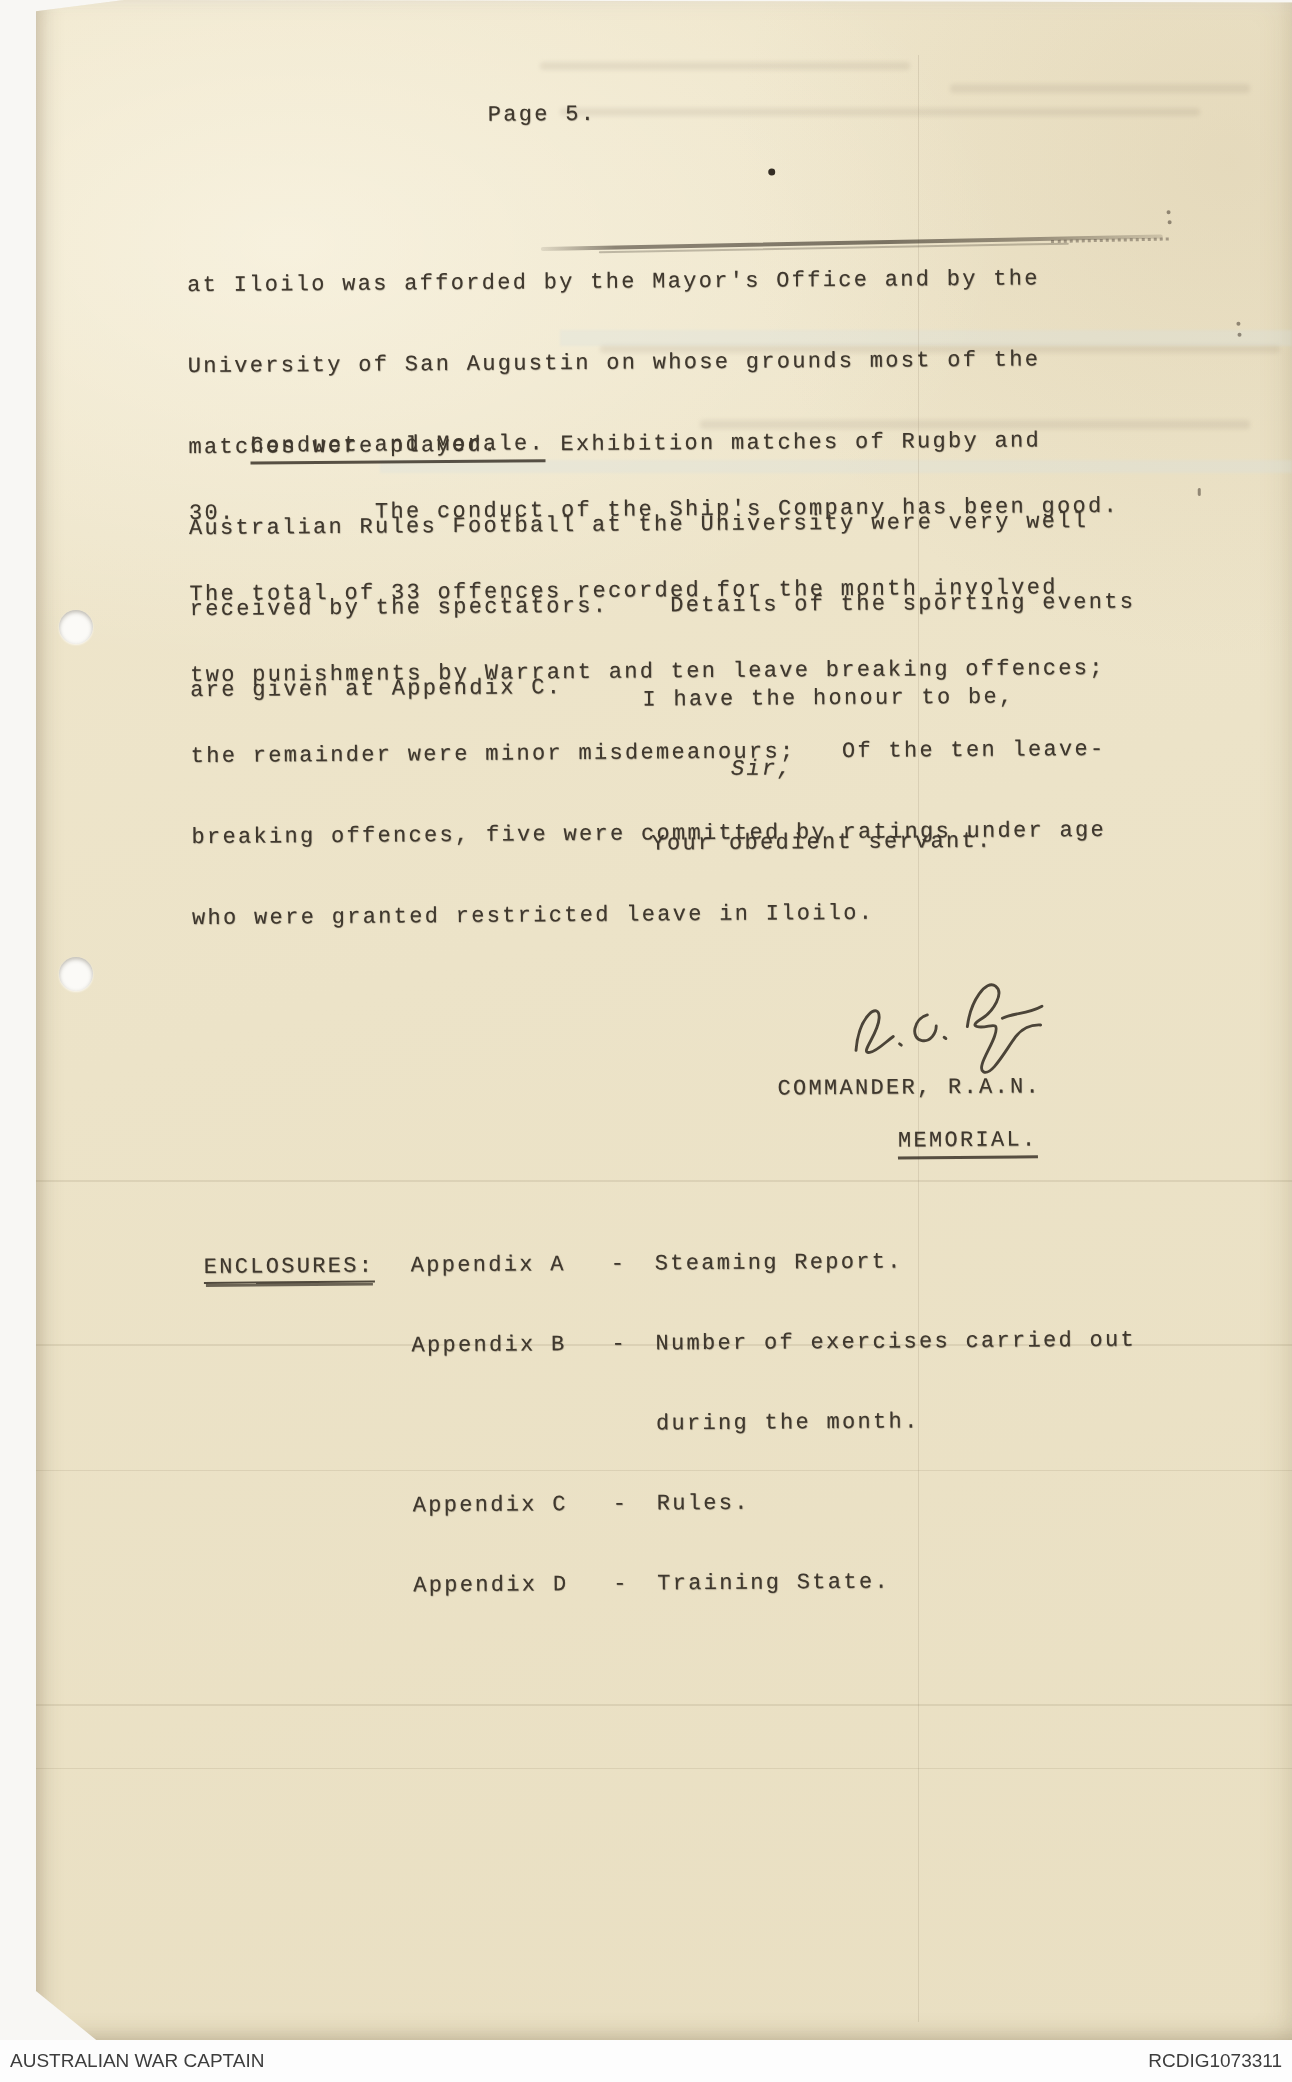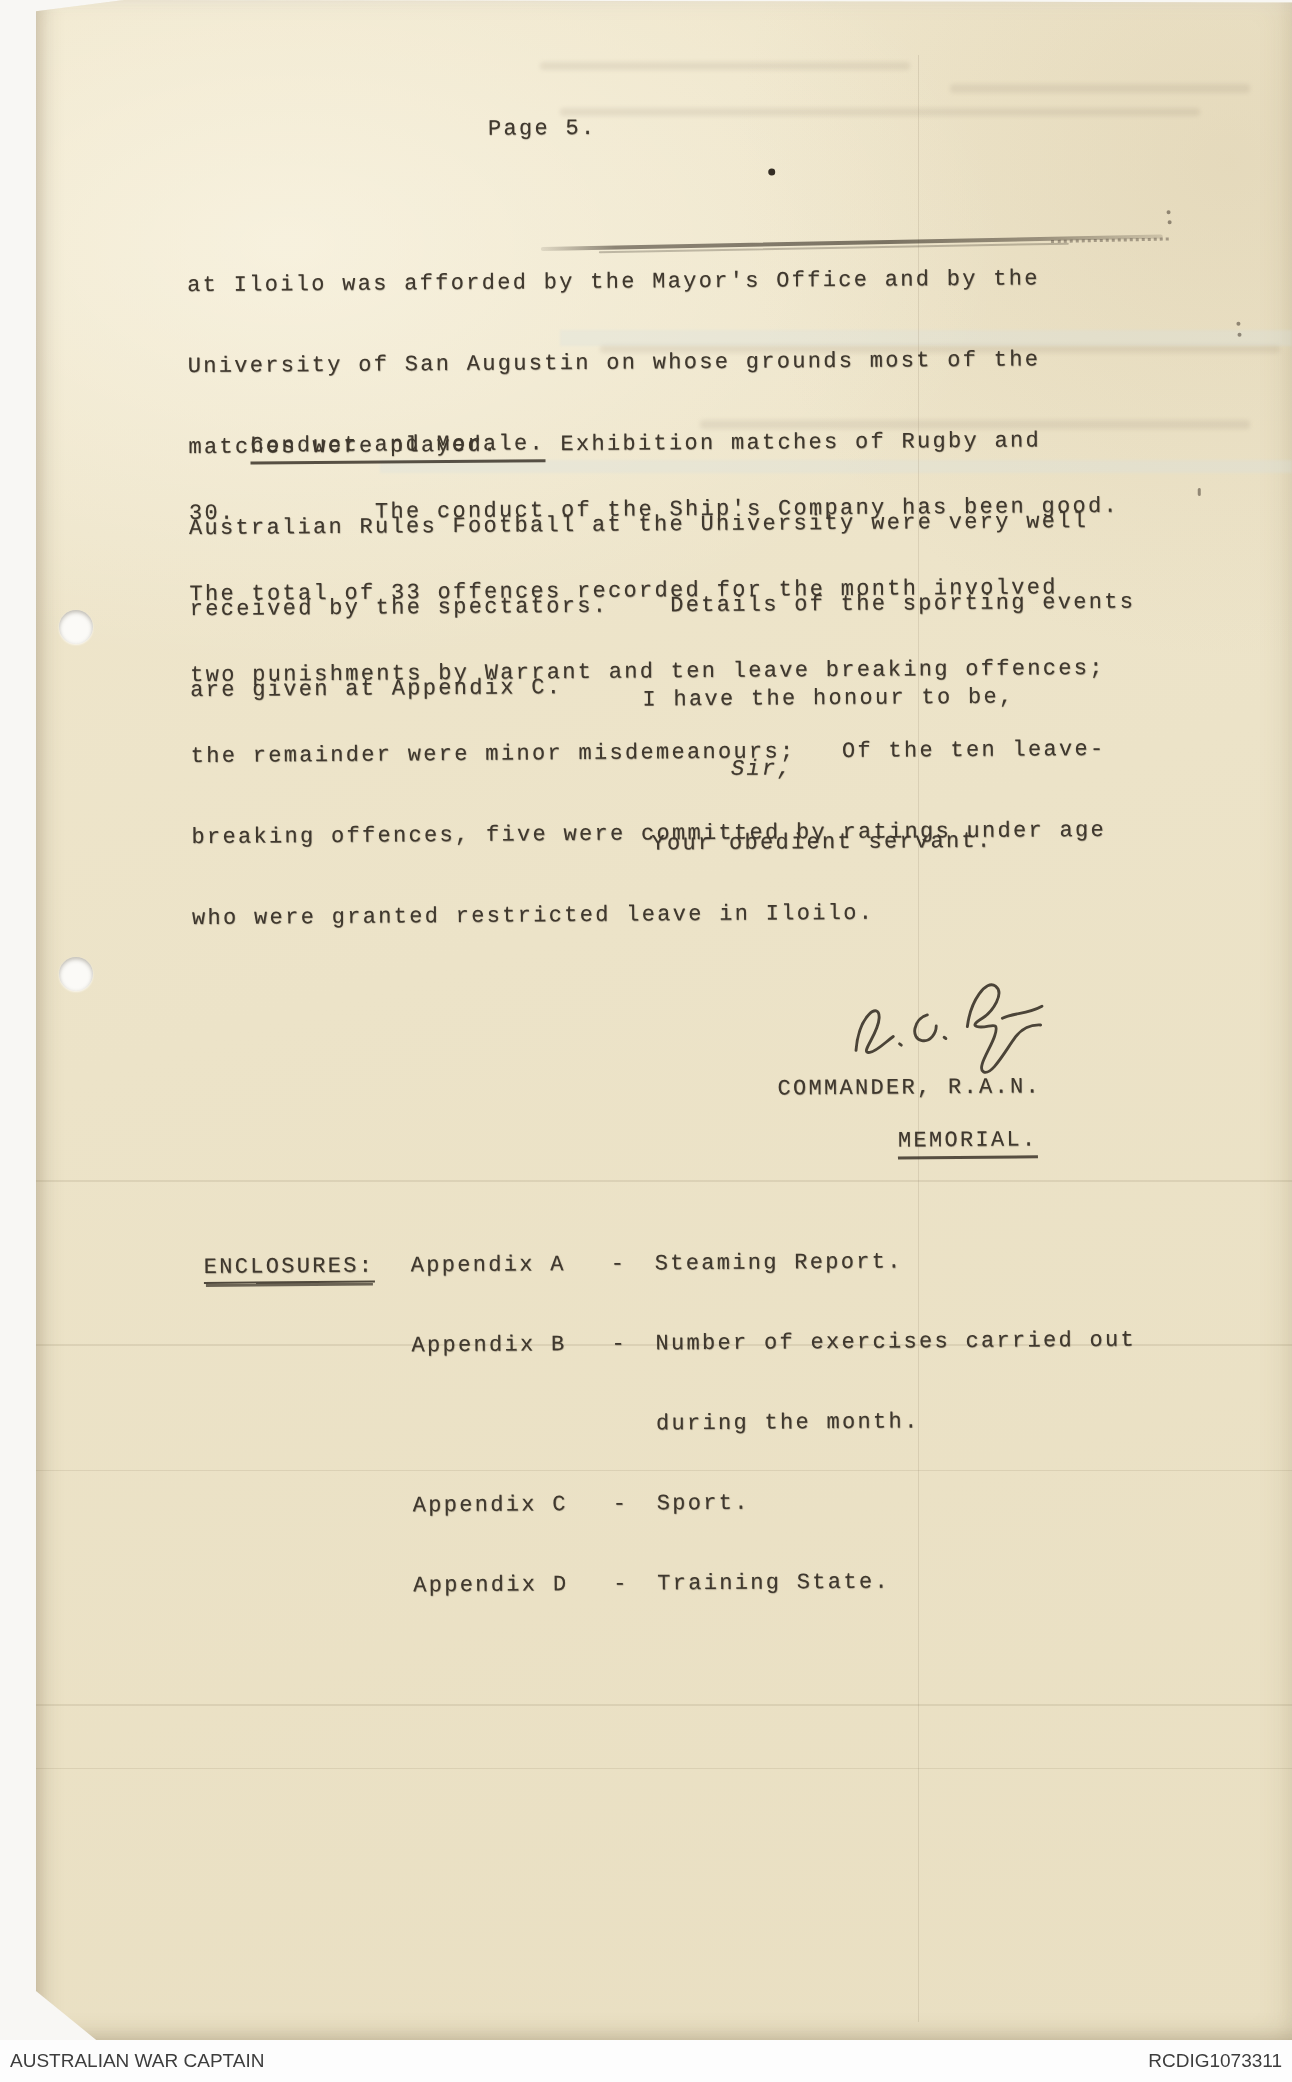--- a/index.html
+++ b/index.html
@@ -96,21 +96,21 @@
 <div class="streak crease" style="left:36px;top:1470px;width:1256px;height:1px;"></div>
 <div class="streak crease" style="left:36px;top:1704px;width:1256px;height:2px;"></div>
 <div class="streak crease" style="left:36px;top:1768px;width:1256px;height:1px;"></div>
 <div class="edge-line"></div>
 
 <div class="hole" style="left:59px;top:610px;"></div>
 <div class="hole" style="left:59px;top:957px;"></div>
 
 <div class="typed-layer">
 
-  <div class="typed" style="left:490px;top:118px;">Page 5.</div>
+  <div class="typed" style="left:490px;top:104px;">Page 5.</div>
 
   <div class="inkdot" style="left:770px;top:173px;width:7px;height:7px;"></div>
 
   <div class="typed" style="left:188px;top:218px;">
     <div>at Iloilo was afforded by the Mayor's Office and by the</div>
     <div>University of San Augustin on whose grounds most of the</div>
     <div>matches were played.    Exhibition matches of Rugby and</div>
     <div>Australian Rules Football at the University were very well</div>
     <div>received by the spectators.    Details of the sporting events</div>
     <div>are given at Appendix C.</div>
@@ -167,21 +167,21 @@
       <span class="enc-name">Appendix B</span>
       <span class="enc-sep">-</span>
       <span class="enc-desc">Number of exercises carried out</span>
     </div>
     <div class="enc-row">
       <span class="enc-desc">during the month.</span>
     </div>
     <div class="enc-row">
       <span class="enc-name">Appendix C</span>
       <span class="enc-sep">-</span>
-      <span class="enc-desc">Sport.</span>
+      <span class="enc-desc">Rules.</span>
     </div>
     <div class="enc-row">
       <span class="enc-name">Appendix D</span>
       <span class="enc-sep">-</span>
       <span class="enc-desc">Training State.</span>
     </div>
   </div>
 
 </div>
 

